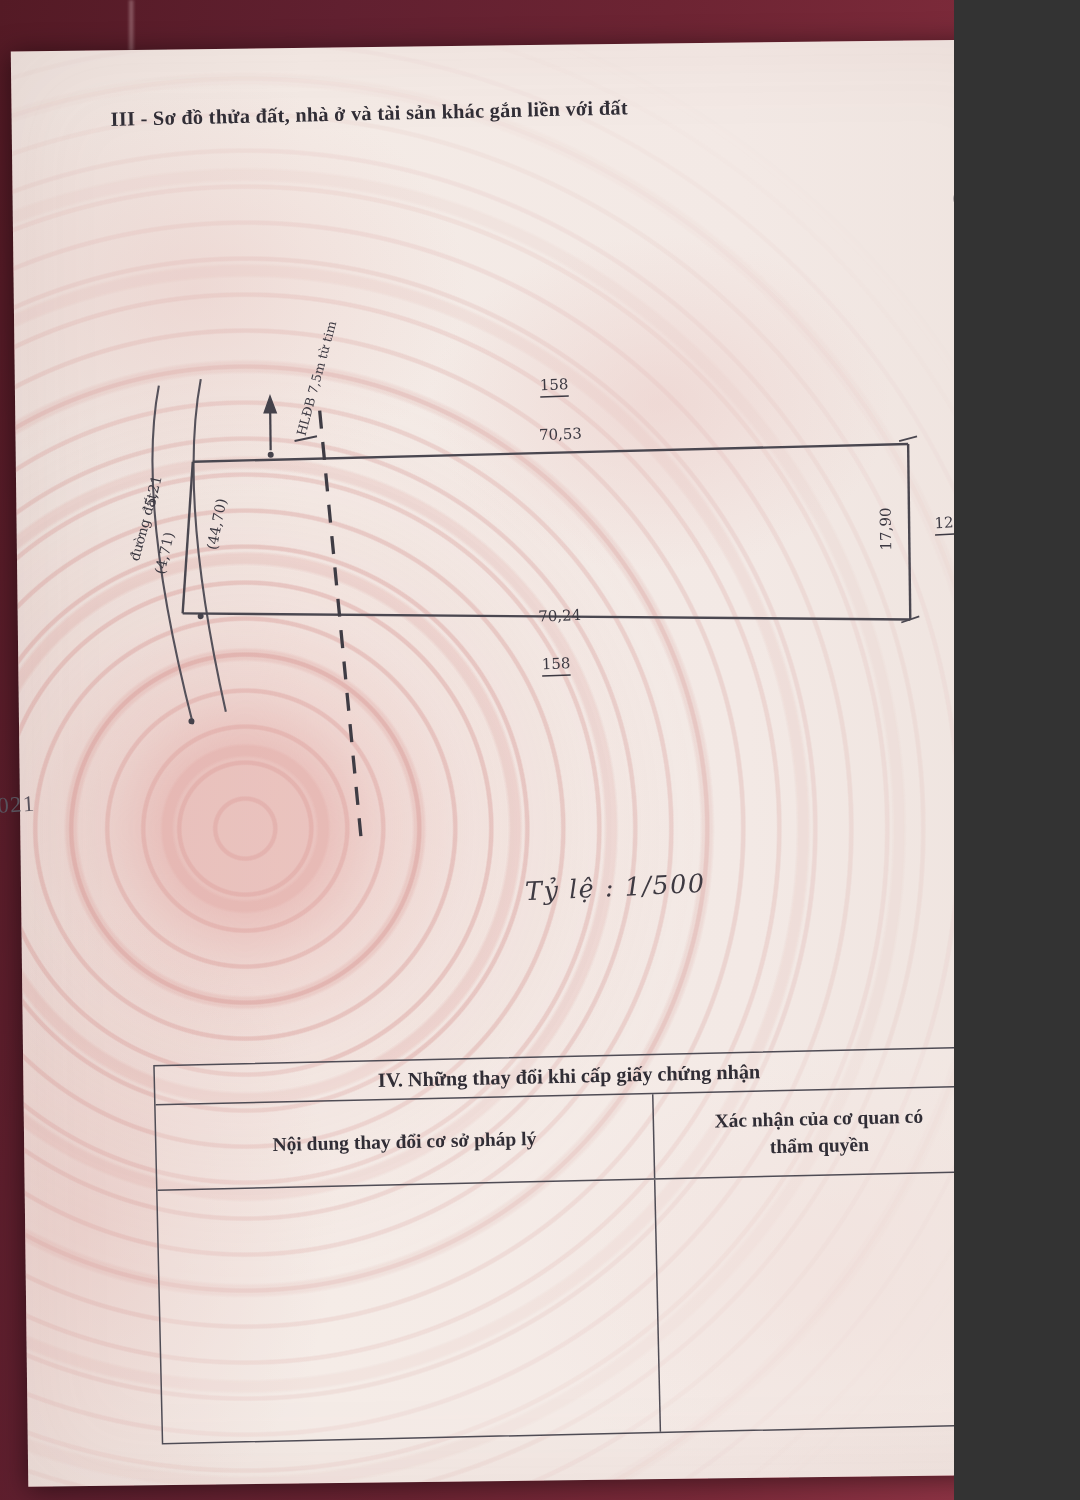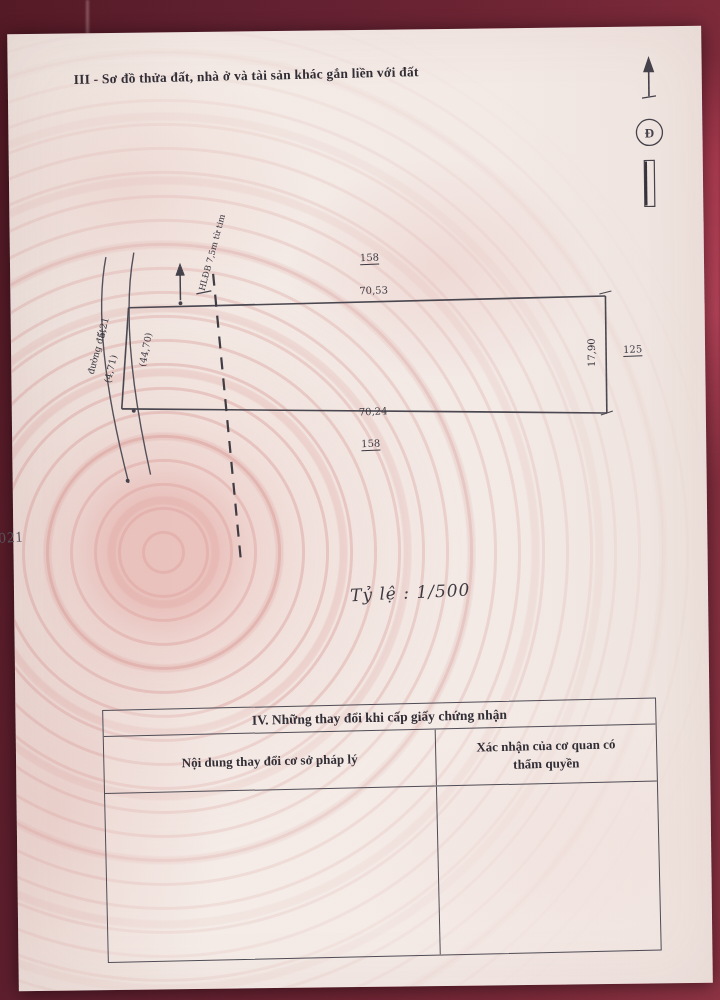--- a/index.html
+++ b/index.html
@@ -1,17 +1,17 @@
 <!DOCTYPE html>
 <html style="--cloth: #6d2433; --cloth-bright: #a83a4e; --paper: #f2e9e5; --watermark: #dd9b98; --ink: #312e36; --line: #4f4c55;"><head>
 <meta charset="utf-8">
 <style>
   html,body{margin:0;padding:0;background:#333;}
   .photo{
-    position:relative;width:720px;height:1000px;overflow:hidden;
+    position:relative;width:636px;height:1000px;overflow:hidden;
     font-family:"Liberation Serif","DejaVu Serif",serif;
     background:linear-gradient(100deg,#541a25 0%,#612030 28%,#6d2433 55%,#7c2a3a 80%,#8d3344 100%);
   }
   .cloth-highlight{position:absolute;right:0;top:55px;width:20px;height:430px;
     background:linear-gradient(180deg,rgba(178,62,80,0) 0%,#a83a4e 25%,#b24257 60%,rgba(160,50,66,0) 100%);
     filter:blur(1.5px);}
   .cloth-streak{position:absolute;left:86px;top:0;width:3px;height:34px;background:rgba(255,235,235,0.28);filter:blur(1px);}
   .paper{
     position:absolute;left:13px;top:30px;width:694px;height:957px;
     transform:rotate(-0.7deg);transform-origin:50% 50%;

